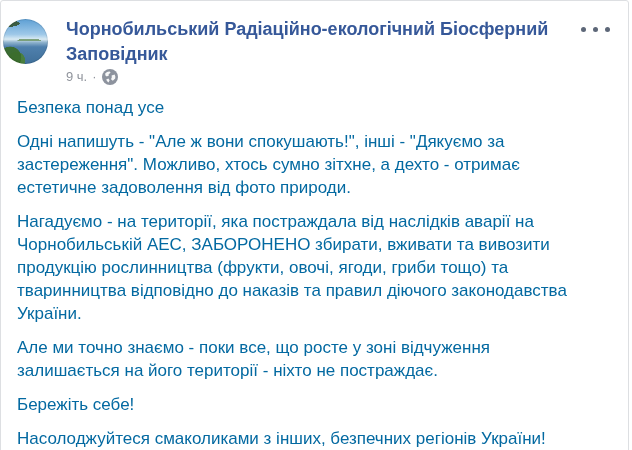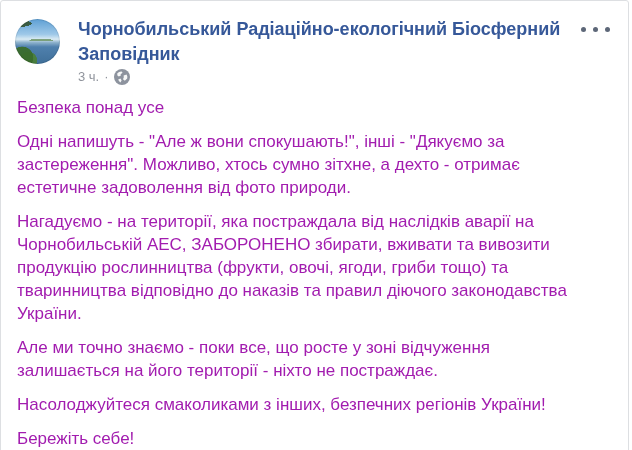--- a/index.html
+++ b/index.html
@@ -19,21 +19,21 @@
     height: 470px;
     box-sizing: border-box;
     background: #ffffff;
     border: 1px solid #dddfe2;
     border-radius: 3px;
   }
   .header {
     position: relative;
     display: flex;
     align-items: flex-start;
-    padding: 16px 40px 0 12px;
+    padding: 16px 40px 0 0;
   }
   .avatar {
     flex: 0 0 auto;
     width: 45px;
     height: 45px;
     margin: 2px 18px 0 2px;
     border-radius: 50%;
     cursor: pointer;
     box-shadow: inset 0 0 0 1px rgba(0,0,0,.1);
     background:
@@ -78,40 +78,40 @@
     background: transparent;
   }
   .options-btn .dot {
     width: 5px;
     height: 5px;
     border-radius: 50%;
     background: #5d6778;
   }
   .body {
     padding: 11px 27px 0 16px;
-    color: #a21caf;
+    color: #0369a1;
     font-size: 17px;
     line-height: 23px;
   }
   .body p {
     margin: 0 0 11px 0;
     white-space: pre-line;
   }
 </style>
 </head>
 <body>
 
 <div class="card">
   <div class="header">
     <div class="avatar"></div>
     <div class="head-text">
       <a class="page-name">Чорнобильський Радіаційно-екологічний Біосферний
 Заповідник</a>
       <div class="meta">
-        <span class="timestamp">3 ч.</span>
+        <span class="timestamp">9 ч.</span>
         <span class="sep">·</span>
         <span class="globe">
           <svg viewBox="0 0 16 16" width="16" height="16" aria-hidden="true">
             <circle cx="8" cy="8" r="8" fill="#8d939e"></circle>
             <path d="M3.2 4.6 Q5 2.2 7.6 2.4 L8.6 3.8 L6.6 5.2 L6.9 6.6 L4.8 7.6 L3.4 6.4 Z" fill="#ffffff" opacity="0.92"></path>
             <path d="M9.6 6.4 L12.6 5.6 Q13.8 7.4 13.2 9.6 L10.8 11.8 L9.0 10.2 L9.8 8.2 Z" fill="#ffffff" opacity="0.92"></path>
             <path d="M4.2 10.4 L6.4 9.6 L7.6 11.2 L6.6 13.4 Q4.8 12.6 4.2 10.4 Z" fill="#ffffff" opacity="0.92"></path>
           </svg>
         </span>
       </div>
@@ -128,16 +128,16 @@
     <p>Одні напишуть - "Але ж вони спокушають!", інші - "Дякуємо за
 застереження". Можливо, хтось сумно зітхне, а дехто - отримає
 естетичне задоволення від фото природи.</p>
     <p>Нагадуємо - на території, яка постраждала від наслідків аварії на
 Чорнобильській АЕС, ЗАБОРОНЕНО збирати, вживати та вивозити
 продукцію рослинництва (фрукти, овочі, ягоди, гриби тощо) та
 тваринництва відповідно до наказів та правил діючого законодавства
 України.</p>
     <p>Але ми точно знаємо - поки все, що росте у зоні відчуження
 залишається на його території - ніхто не постраждає.</p>
+    <p>Бережіть себе!</p>
     <p>Насолоджуйтеся смаколиками з інших, безпечних регіонів України!</p>
-    <p>Бережіть себе!</p>
   </div>
 </div>
 
 </body></html>

